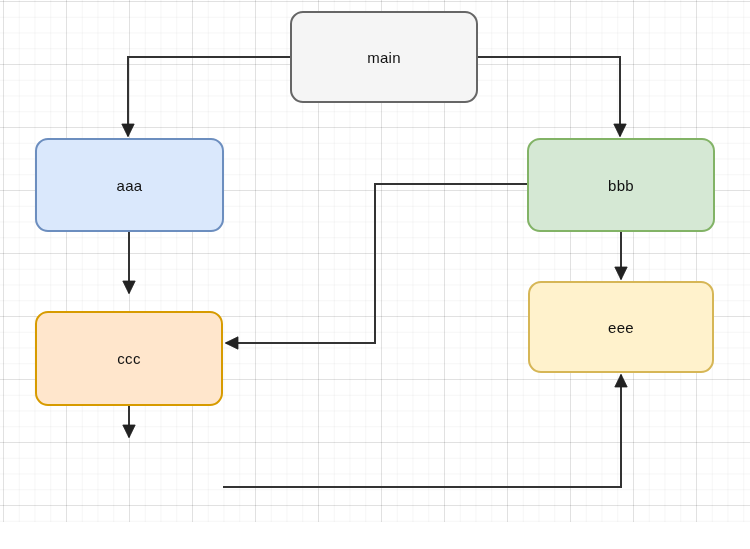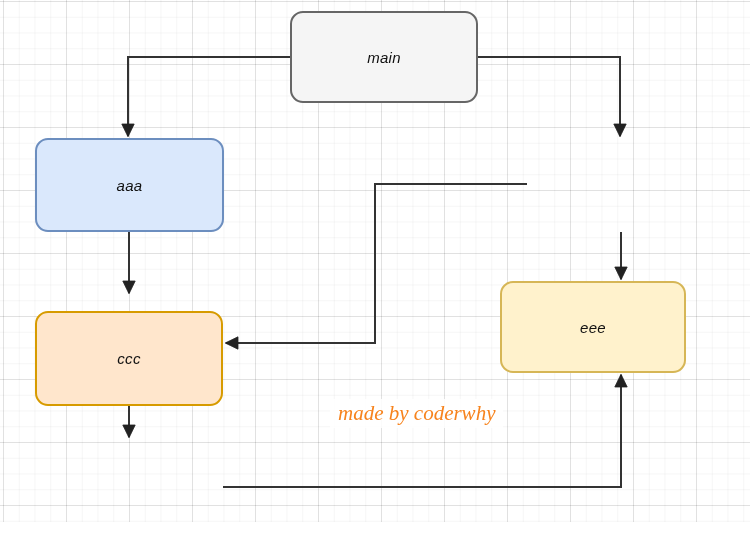--- a/index.html
+++ b/index.html
@@ -13,21 +13,20 @@
     height: 522px;
     overflow: hidden;
     background-color: #ffffff;
     background-image:
       linear-gradient(rgba(0,0,0,0.085) 1px, transparent 1px),
       linear-gradient(90deg, rgba(0,0,0,0.085) 1px, transparent 1px),
       linear-gradient(rgba(0,0,0,0.035) 1px, transparent 1px),
       linear-gradient(90deg, rgba(0,0,0,0.035) 1px, transparent 1px);
     background-size: 63px 63px, 63px 63px, 15.75px 15.75px, 15.75px 15.75px;
     background-position: 3px 1px, 3px 1px, 3px 1px, 3px 1px;
-    font-style: italic;
   }
   .edges-layer {
     position: absolute;
     left: 0; top: 0;
     width: 750px; height: 549px;
     pointer-events: none;
   }
   .edges-layer polyline {
     pointer-events: stroke;
     fill: none;
@@ -87,23 +86,25 @@
       </g>
   </svg>
 
   <div class="nodes-layer">
       <div class="node" style="left: 290px; top: 11px; width: 188px; height: 92px; background-color: rgb(245, 245, 245); border-color: rgb(102, 102, 102);">
         <span class="node-label">main</span>
       </div>
       <div class="node" style="left: 35px; top: 138px; width: 189px; height: 94px; background-color: rgb(218, 232, 252); border-color: rgb(108, 142, 191); text-align: center;">
         <span class="node-label">aaa</span>
       </div>
+      <div class="node" style="left: 527px; top: 138px; width: 188px; height: 94px; background-color: rgb(213, 232, 212); border-color: rgb(130, 179, 102);">
+        <span class="node-label">bbb</span>
+      </div>
       <div class="node" style="left: 35px; top: 295px; width: 188px; height: 95px; background-color: rgb(255, 230, 204); border-color: rgb(215, 155, 0); margin-top: 16px;">
         <span class="node-label">ccc</span>
       </div>
-      <div class="node" style="left: 500px; top: 281px; width: 186px; height: 92px; background-color: rgb(255, 242, 204); border-color: rgb(214, 182, 86);">
+      <div class="node" style="left: 528px; top: 281px; width: 186px; height: 92px; background-color: rgb(255, 242, 204); border-color: rgb(214, 182, 86);">
         <span class="node-label">eee</span>
       </div>
     </div>
 
-  <div class="watermark" style="color: rgb(247, 131, 29);">made by coderwhy</div>
 
 </div>
 
 </body></html>

